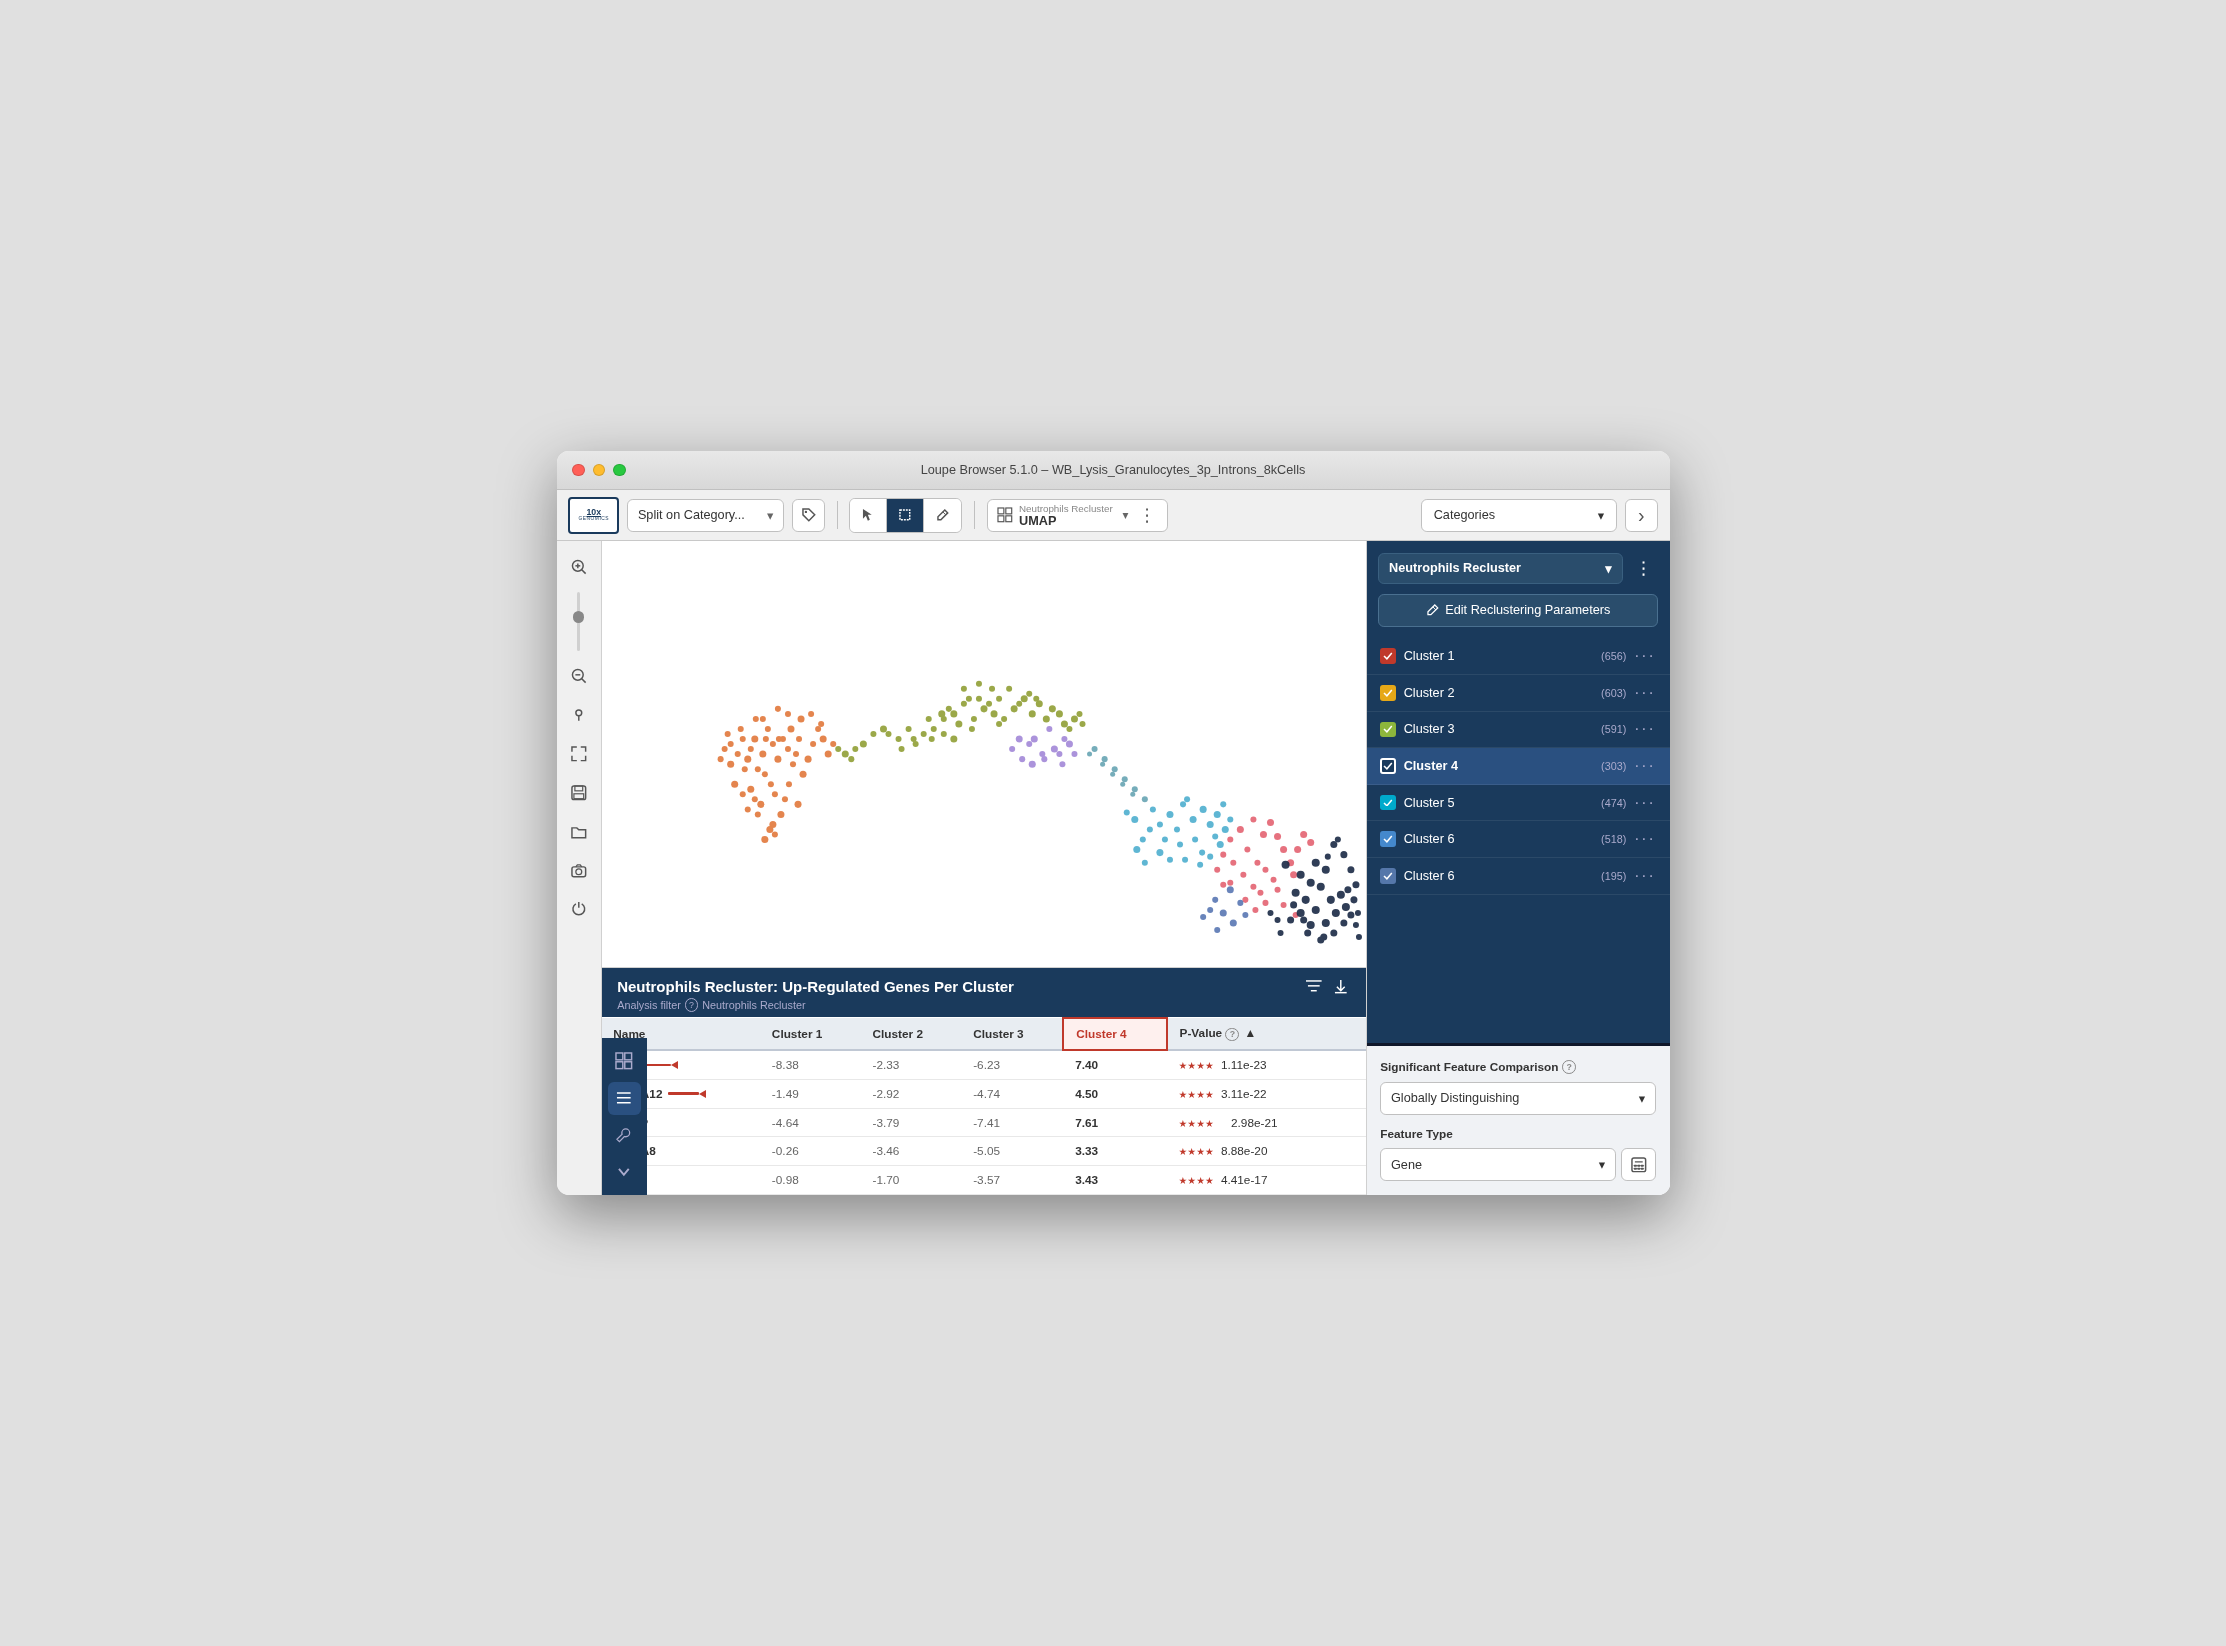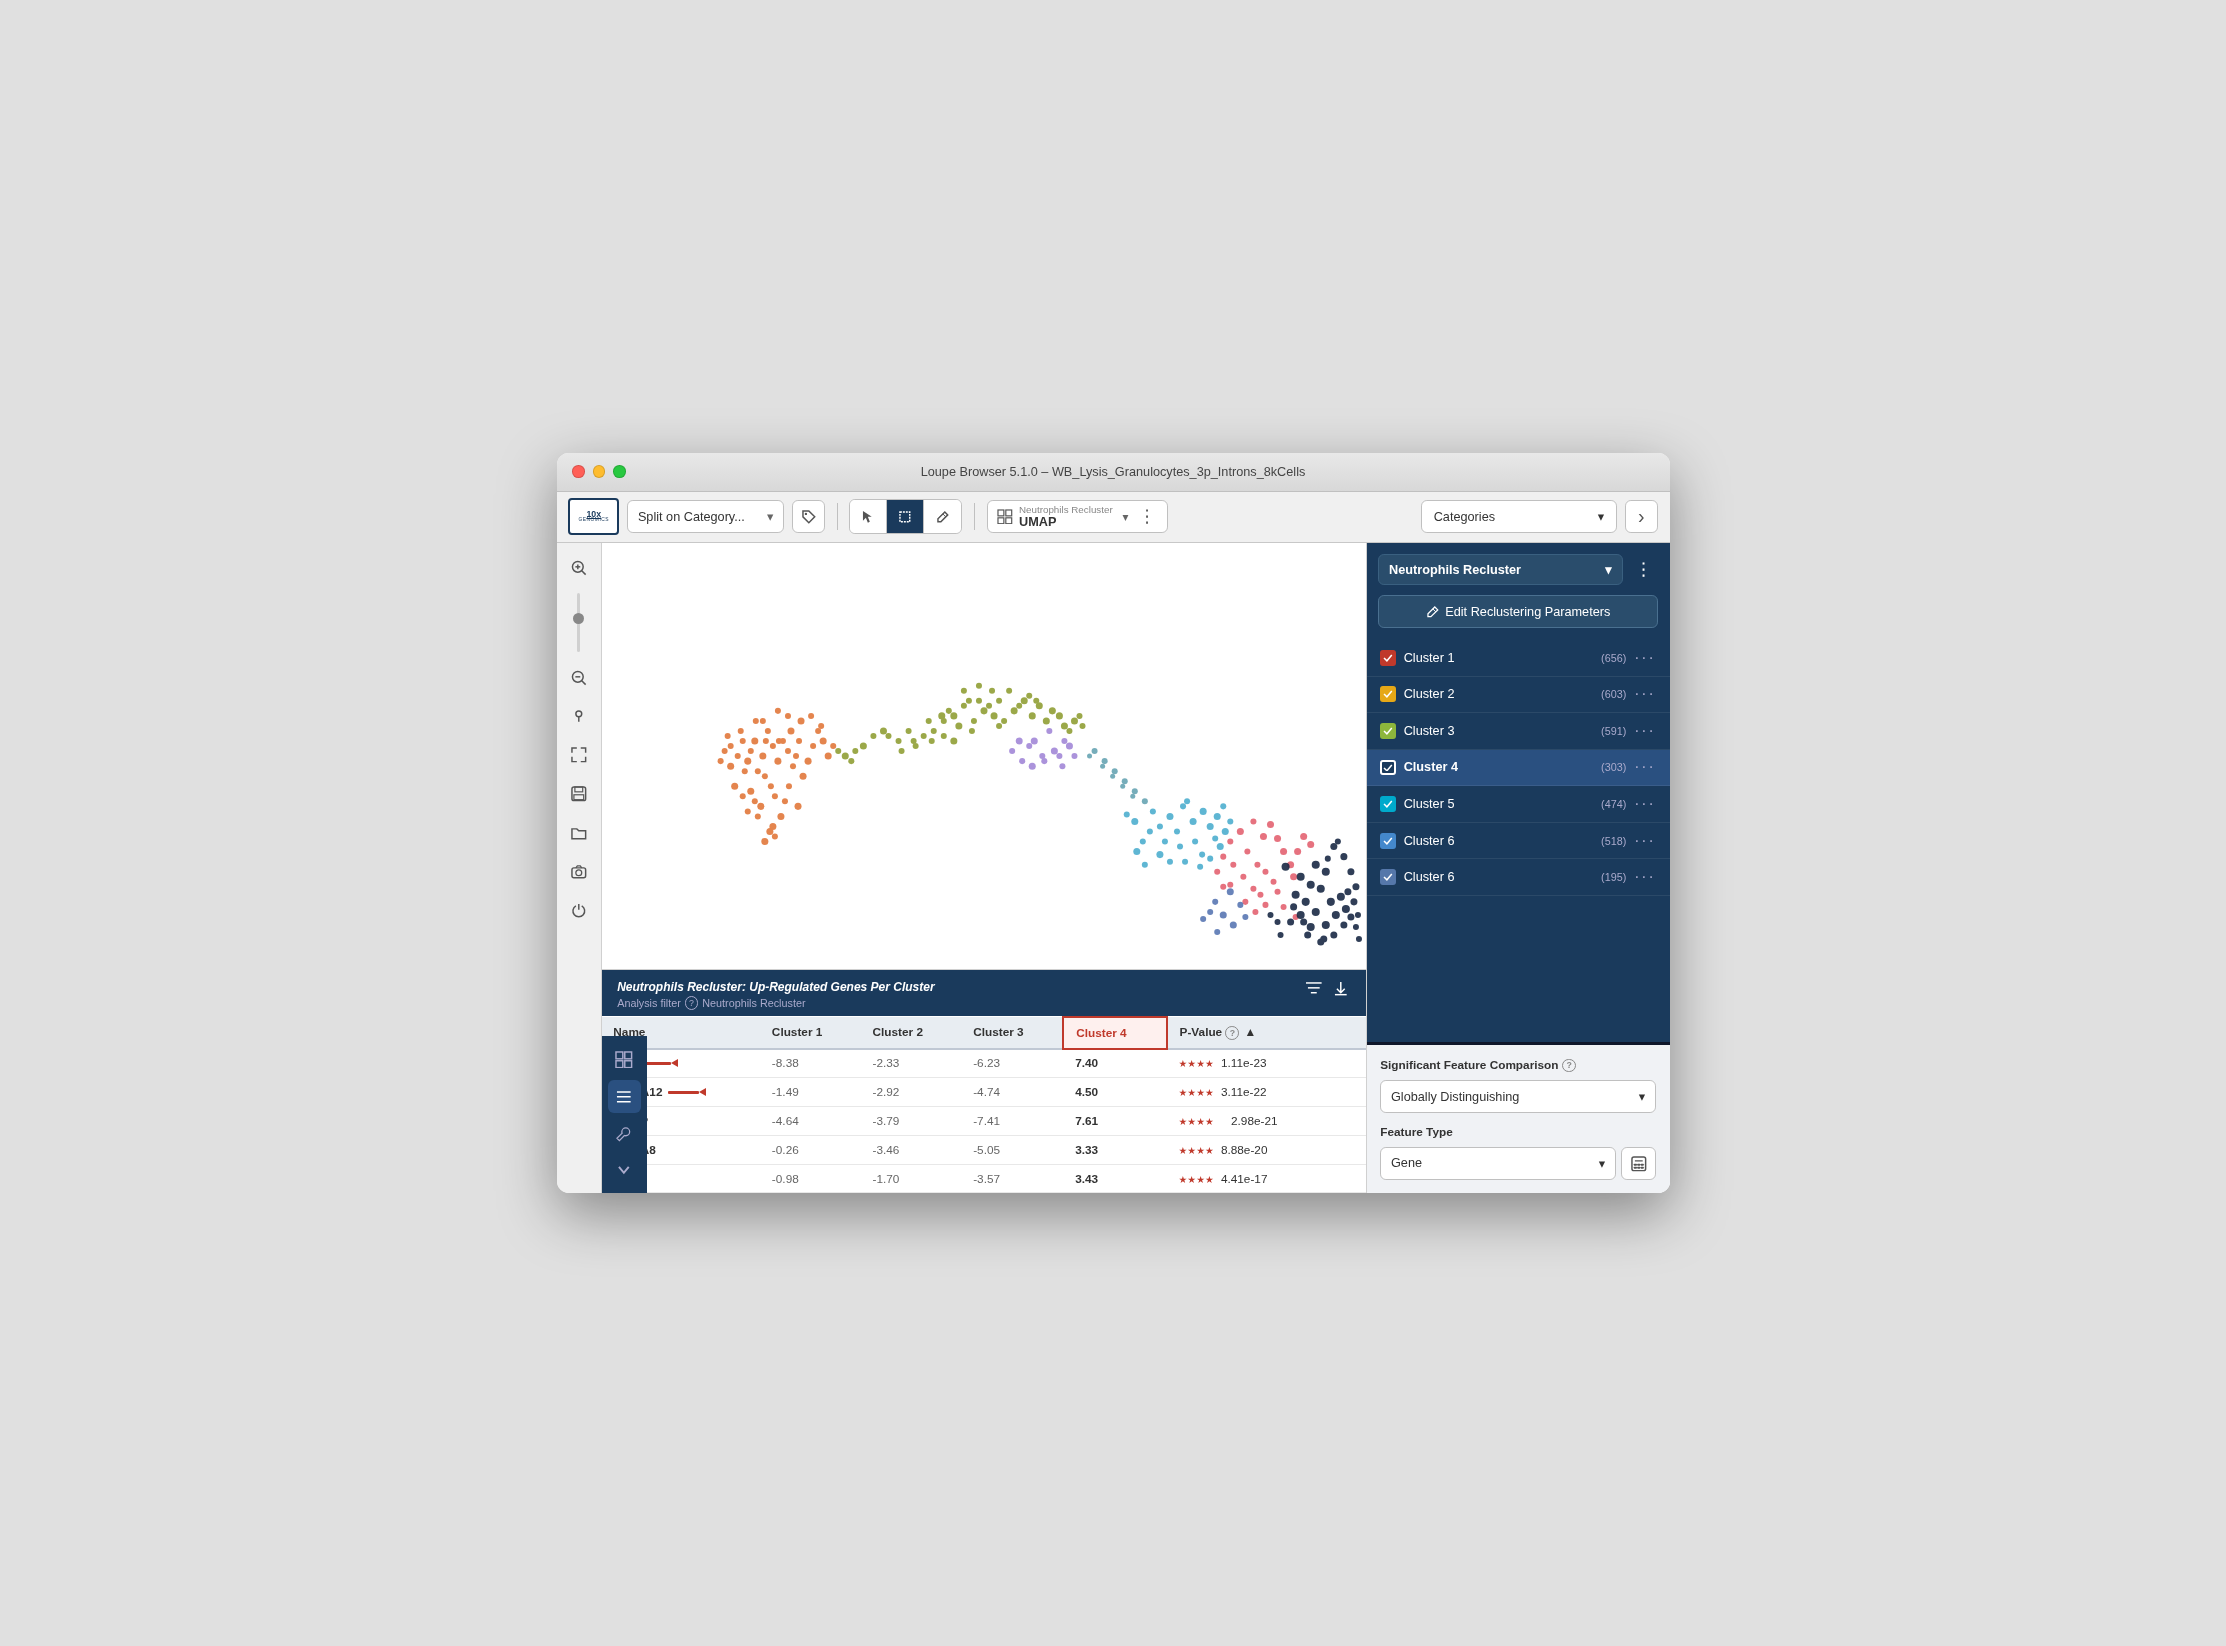--- a/index.html
+++ b/index.html
@@ -231,23 +231,22 @@
       flex: 1;
       background: white;
       position: relative;
       overflow: hidden;
     }
     .bottom-panel {
       background: white;
       border-top: 1px solid #d0d0d0;
     }
     .table-title {
-      font-size: 12px;
+      font-size: 15px;
       font-weight: 700;
-      font-style: italic;
     }
     .table-container {
       overflow-x: auto;
     }
     table {
       width: 100%;
       border-collapse: collapse;
       font-size: 11.8px;
     }
     thead tr {

